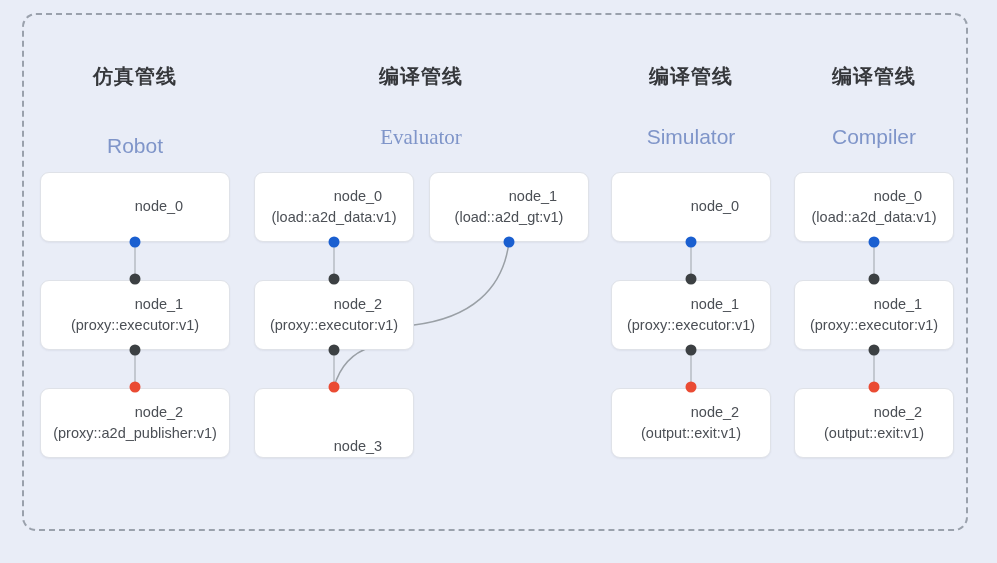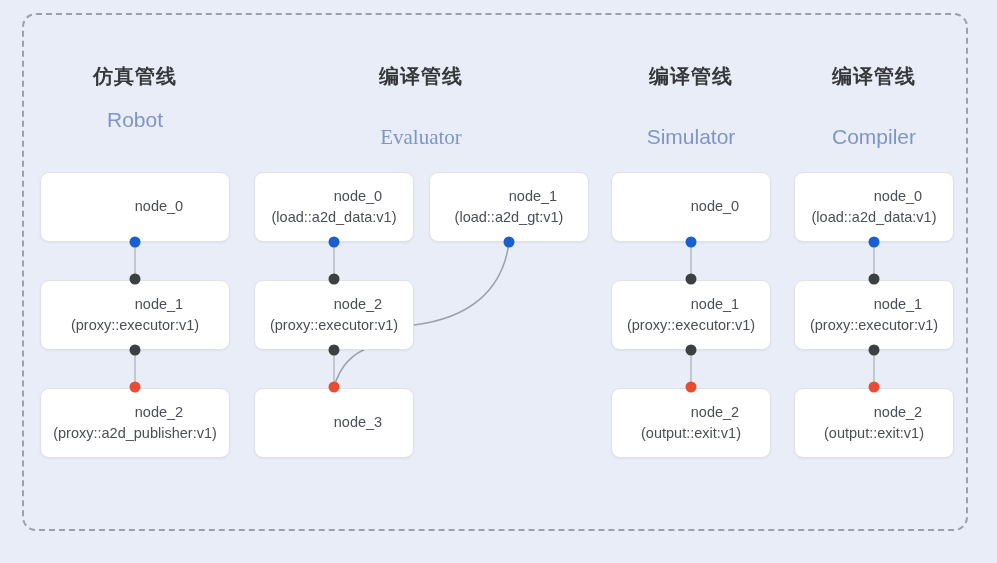--- a/index.html
+++ b/index.html
@@ -114,21 +114,21 @@
 
     <line x1="691" y1="242" x2="691" y2="279" stroke="#b9bec6" stroke-width="1.6"></line>
     <line x1="691" y1="350" x2="691" y2="387" stroke="#b9bec6" stroke-width="1.6"></line>
 
     <line x1="874" y1="242" x2="874" y2="279" stroke="#b9bec6" stroke-width="1.6"></line>
     <line x1="874" y1="350" x2="874" y2="387" stroke="#b9bec6" stroke-width="1.6"></line>
   </svg>
 
   <div class="col" style="left:40px; width:190px;">
     <div class="col-title-cn" style="top:63px;">仿真管线</div>
-    <div class="col-title-en" style="top:108px;">Robot</div>
+    <div class="col-title-en" style="top:134px;">Robot</div>
   </div>
 
   <div class="node" style="left:40px; top:172px; width:190px; height:70px;">
     <span class="node-name">node_0</span>
   </div>
   <div class="dot dot-blue" style="left:135px; top:242px;"></div>
 
   <div class="node" style="left:40px; top:280px; width:190px; height:70px;">
     <span class="node-name">node_1</span>
     <span class="node-type">(proxy::executor:v1)</span>
@@ -159,21 +159,21 @@
   </div>
   <div class="dot dot-blue" style="left:509px; top:242px;"></div>
 
   <div class="node" style="left:254px; top:280px; width:160px; height:70px;">
     <span class="node-name">node_2</span>
     <span class="node-type">(proxy::executor:v1)</span>
   </div>
   <div class="dot dot-dark" style="left:334px; top:279px;"></div>
   <div class="dot dot-dark" style="left:334px; top:350px;"></div>
 
-  <div class="node" style="left:254px; top:388px; width:160px; height:70px;">
+  <div class="node" style="left:254px; top:388px; width:160px; height:70px;justify-content:flex-end;">
     <span class="node-name">node_3</span>
   </div>
   <div class="dot dot-red" style="left:334px; top:387px;"></div>
 
   <div class="col" style="left:611px; width:160px;">
     <div class="col-title-cn" style="top:63px;">编译管线</div>
     <div class="col-title-en" style="top:125px;">Simulator</div>
   </div>
 
   <div class="node" style="left:611px; top:172px; width:160px; height:70px;">

